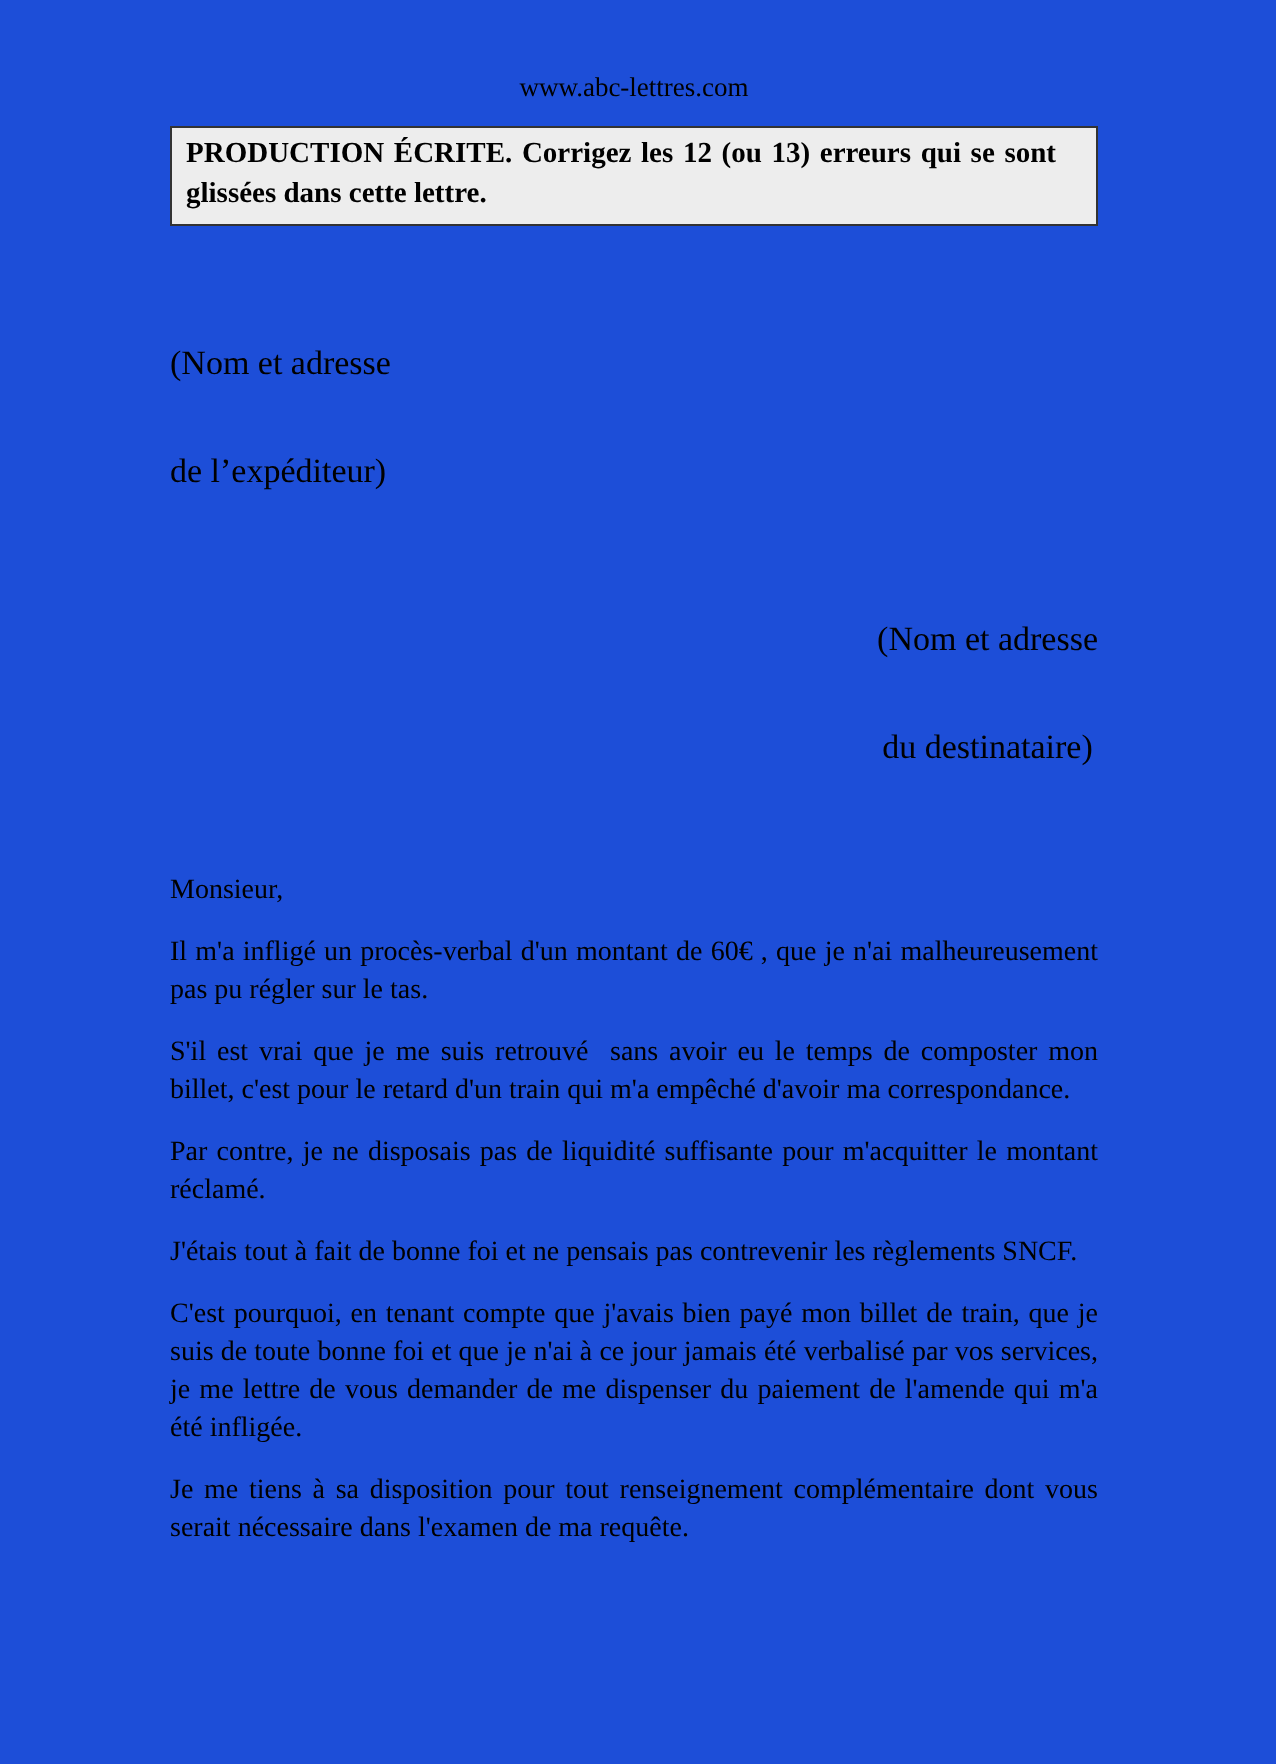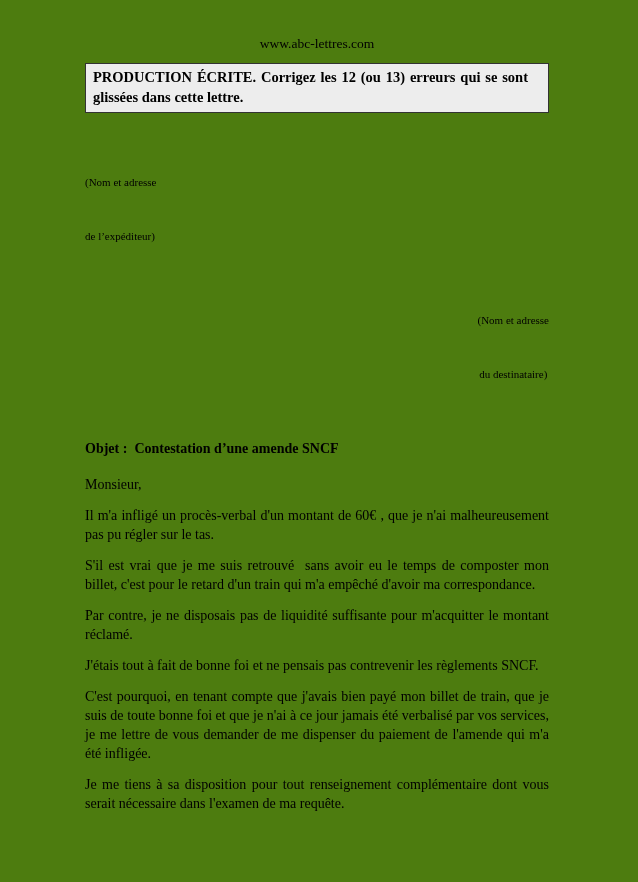--- a/index.html
+++ b/index.html
@@ -5,21 +5,21 @@
   html, body {
     margin: 0;
     padding: 0;
     background: #ffffff;
   }
   .page {
     position: relative;
     width: 638px;
     height: 882px;
     margin: 0;
-    background: #4d7c0f;
+    background: #1d4ed8;
     font-family: "Liberation Serif", "DejaVu Serif", serif;
     color: #000000;
     box-sizing: border-box;
     padding: 36px 89px 0 85px;
     overflow: hidden;
   }
   .site-url {
     text-align: center;
     font-size: 13.5px;
     line-height: 16px;
@@ -30,21 +30,21 @@
     border: 1px solid #333333;
     padding: 3px 20px 5px 7px;
     font-weight: bold;
     font-size: 14.5px;
     line-height: 20px;
     text-align: justify;
     margin-bottom: 24px;
   }
   .instruction-box .line-fill { display: inline; }
   .addr {
-    font-size: 11px;
+    font-size: 17px;
     line-height: 18px;
     white-space: pre-wrap;
   }
   .addr-sender {
     margin-bottom: -6px;
   }
   .addr-recipient {
     width: -moz-fit-content;
     width: fit-content;
     margin-left: auto;
@@ -86,21 +86,20 @@
   <div class="addr addr-sender">
     <div>(Nom et adresse</div>
     <div>de l’expéditeur)</div>
   </div>
 
   <div class="addr addr-recipient">
     <div>(Nom et adresse</div>
     <div>du destinataire)</div>
   </div>
 
-  <div class="subject">Objet :  Contestation d’une amende SNCF</div>
 
   <div class="salutation">Monsieur,</div>
 
   <p class="para">Il m'a infligé un procès-verbal d'un montant de 60€ , que je n'ai malheureusement pas pu régler sur le tas.</p>
   <p class="para">S'il est vrai que je me suis retrouvé  sans avoir eu le temps de composter mon billet, c'est pour le retard d'un train qui m'a empêché d'avoir ma correspondance.</p>
   <p class="para">Par contre, je ne disposais pas de liquidité suffisante pour m'acquitter le montant réclamé.</p>
   <p class="para">J'étais tout à fait de bonne foi et ne pensais pas contrevenir les règlements SNCF.</p>
   <p class="para">C'est pourquoi, en tenant compte que j'avais bien payé mon billet de train, que je suis de toute bonne foi et que je n'ai à ce jour jamais été verbalisé par vos services, je me lettre de vous demander de me dispenser du paiement de l'amende qui m'a été infligée.</p>
   <p class="para">Je me tiens à sa disposition pour tout renseignement complémentaire dont vous serait nécessaire dans l'examen de ma requête.</p>
 

